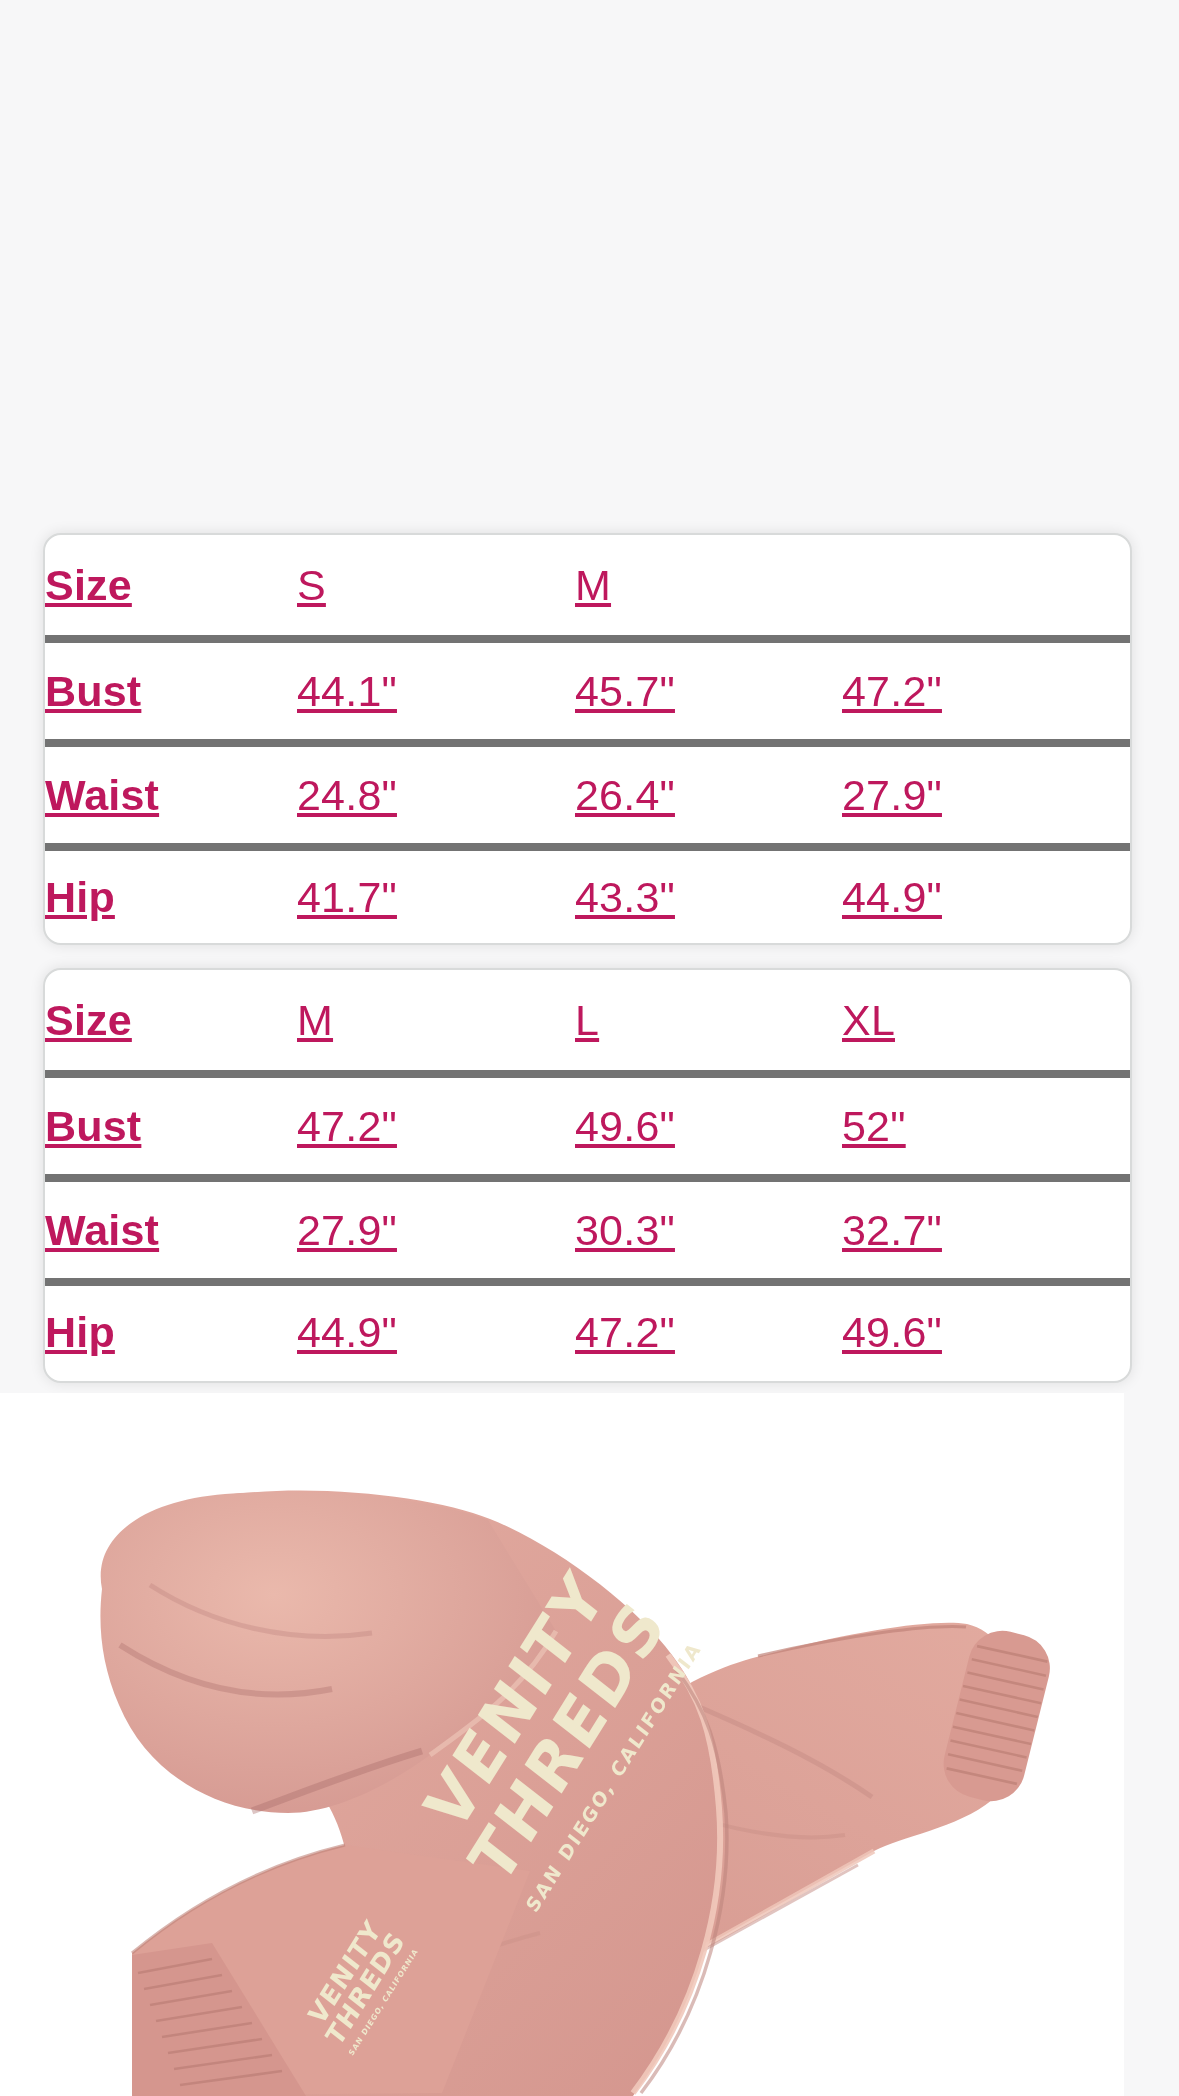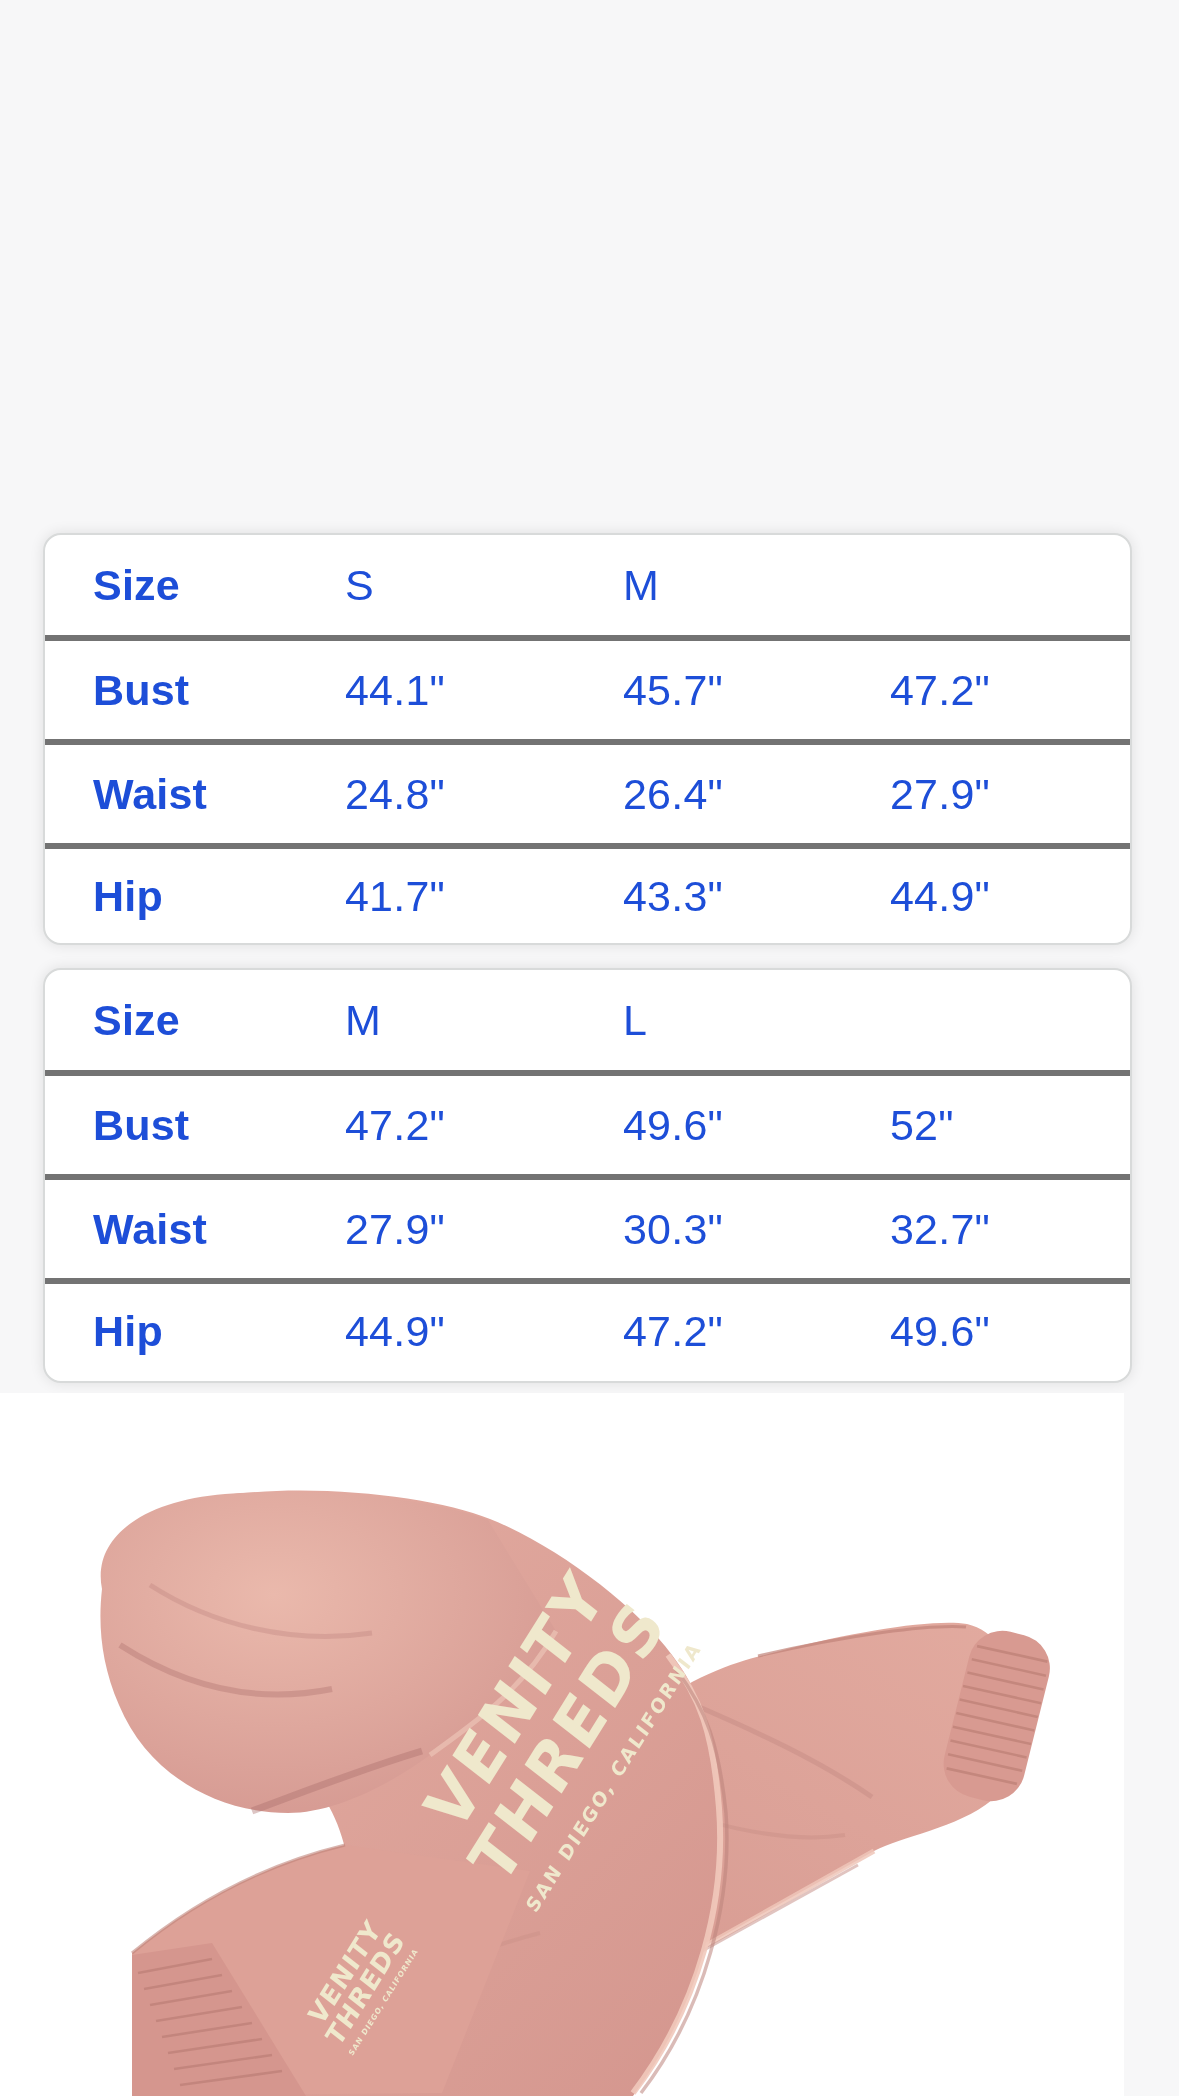--- a/index.html
+++ b/index.html
@@ -19,27 +19,27 @@
     display:grid;
     grid-template-rows:100px 104px 104px 100px;
   }
   .size-card.card1{top:533px;height:412px;}
   .size-card.card2{top:968px;height:415px;}
   .trow{
     display:grid;
     grid-template-columns:252px 278px 267px 1fr;
     align-items:center;
   }
-  .trow + .trow{border-top:6px solid #737373;}
+  .trow + .trow{border-top:8px solid #737373;}
   .cell{
-    padding-left:48px;
     font-size:43px;
     letter-spacing:.2px;
     white-space:nowrap;
-    color:#1d4ed8;
+    color:#be185d;
+    text-decoration:underline;
   }
   .cell.b{font-weight:bold;}
   .photo{
     position:absolute;left:0;top:1393px;width:1124px;height:703px;
     background:#FFFFFF;margin:0;padding:0;
   }
   .photo svg{display:block;}
 </style>
 </head>
 <body>
@@ -68,20 +68,21 @@
     <div class="cell">43.3"</div>
     <div class="cell">44.9"</div>
   </div>
 </section>
 
 <section class="size-card card2">
   <div class="trow">
     <div class="cell b">Size</div>
     <div class="cell">M</div>
     <div class="cell">L</div>
+    <div class="cell">XL</div>
   </div>
   <div class="trow">
     <div class="cell b">Bust</div>
     <div class="cell">47.2"</div>
     <div class="cell">49.6"</div>
     <div class="cell">52"</div>
   </div>
   <div class="trow">
     <div class="cell b">Waist</div>
     <div class="cell">27.9"</div>

